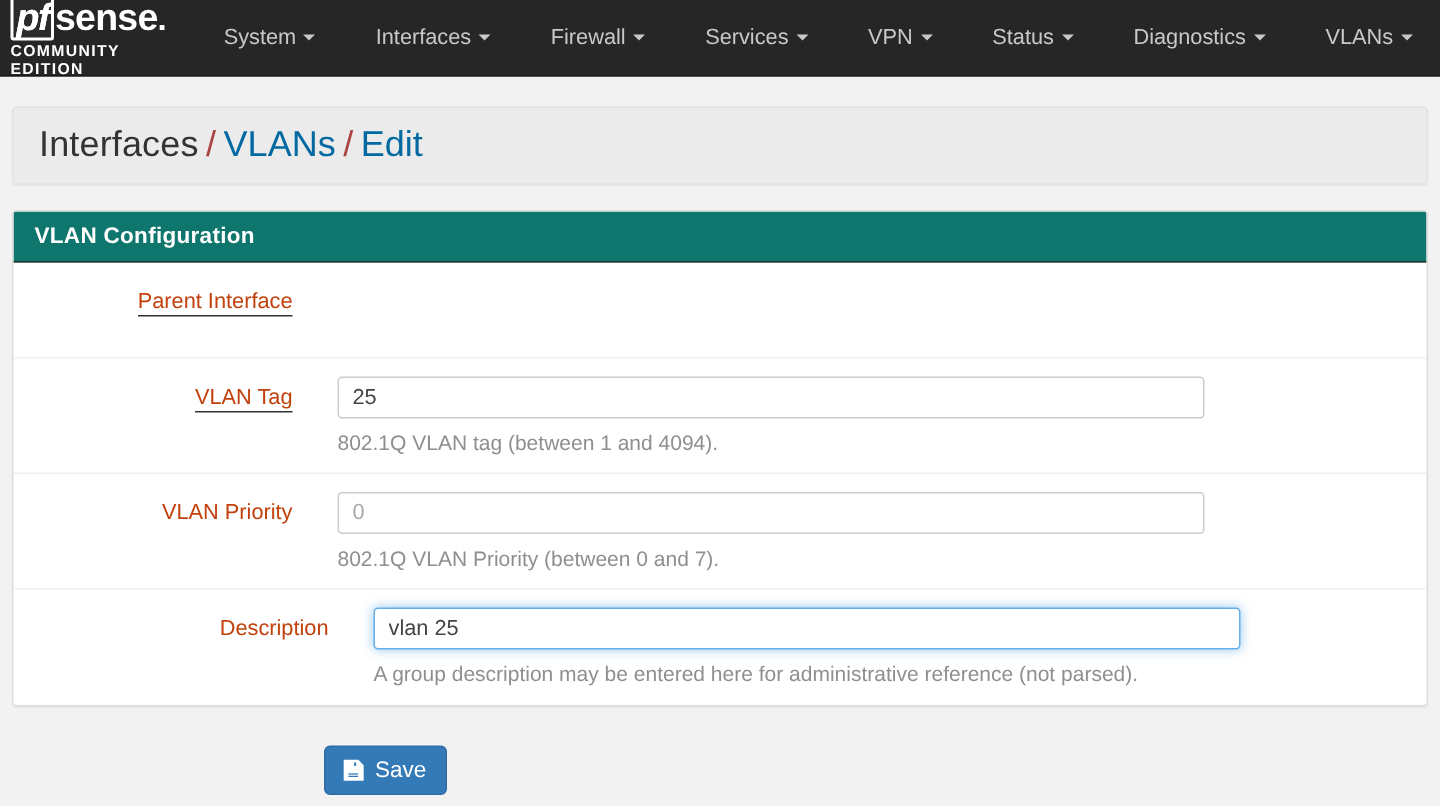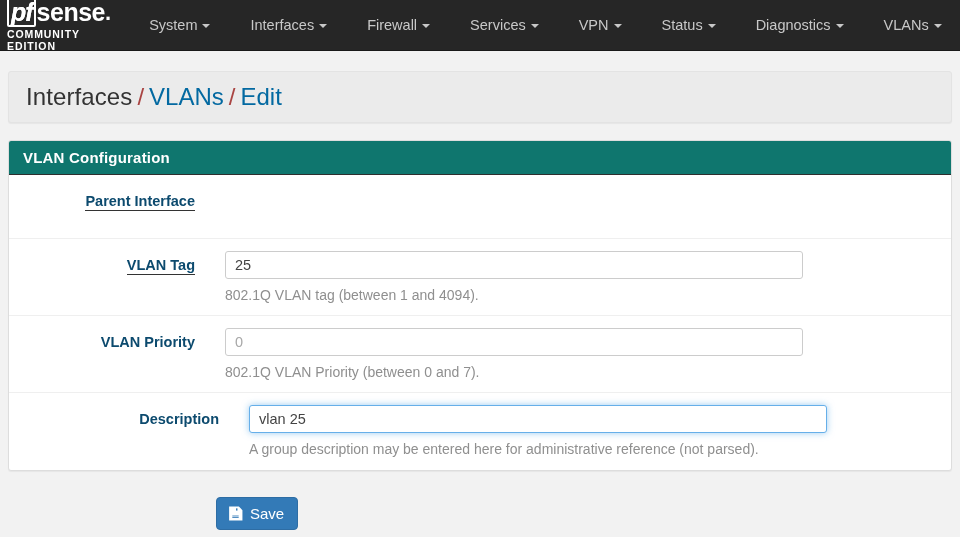--- a/index.html
+++ b/index.html
@@ -140,22 +140,22 @@
     padding: 12px 0 11px 0;
     min-height: 64px;
   }
   .form-row:last-child { border-bottom: none; padding-left: 24px; }
 
   .form-label {
     width: 186px;
     flex: 0 0 186px;
     text-align: right;
     font-size: 14.5px;
-    font-weight: bold;
-    color: #0c4a6e;
+    font-weight: normal;
+    color: #c2410c;
     padding-top: 5px;
     padding-right: 0;
     line-height: 1.3;
   }
   .form-label .lbl-underline {
     border-bottom: 1px solid #333333;
     padding-bottom: 1px;
   }
   .form-ctrl {
     flex: 1 1 auto;

